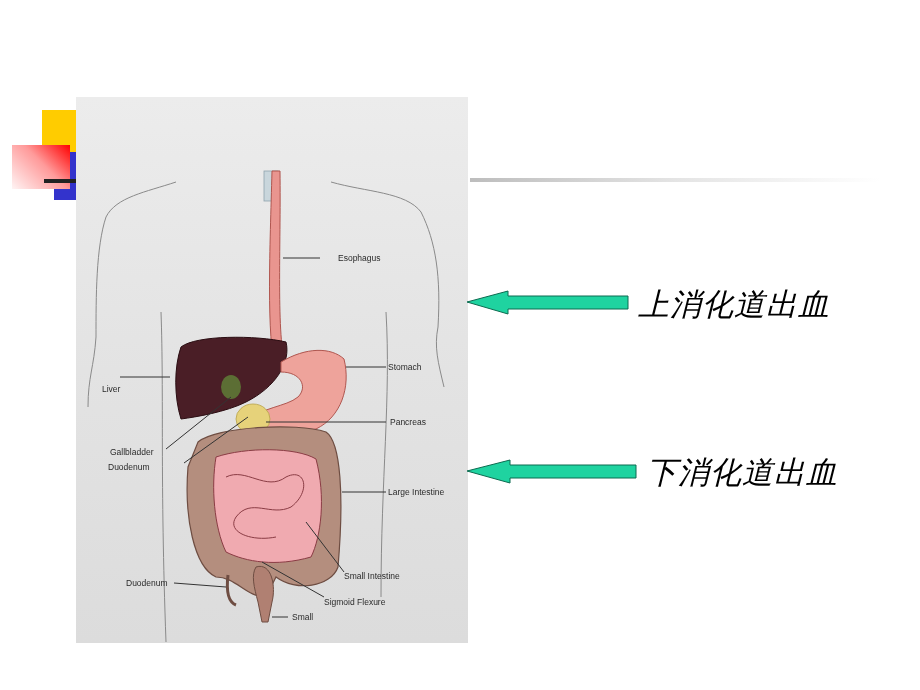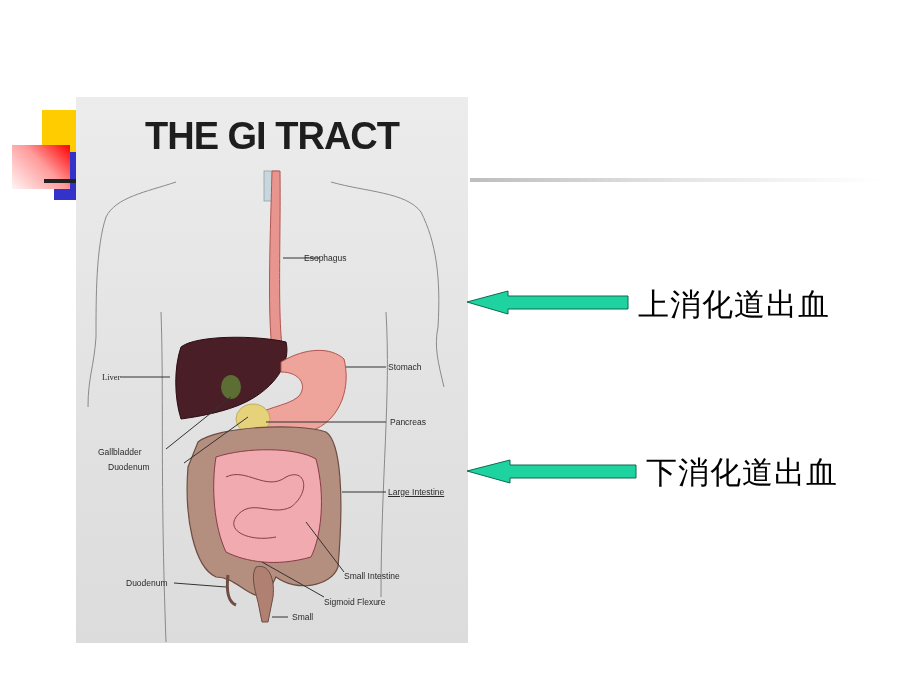--- a/index.html
+++ b/index.html
@@ -7,21 +7,21 @@
   .deco{position:absolute;}
   .sq-yellow{left:42px;top:110px;width:34px;height:43px;background:#ffcc00;}
   .sq-blue{left:54px;top:152px;width:22px;height:48px;background:#3333cc;}
   .sq-red{left:12px;top:145px;width:58px;height:44px;background:linear-gradient(225deg,#ff0000 0%,#ff9a9a 45%,#fff4f4 100%);}
   .bar-black{left:44px;top:179px;width:32px;height:4px;background:#222;}
   .rule{left:470px;top:178px;width:410px;height:4px;background:linear-gradient(90deg,#bdbdbd 0%,#e4e4e4 50%,#ffffff 100%);}
   .figure{position:absolute;left:76px;top:97px;width:392px;height:546px;background:linear-gradient(180deg,#ececec 0%,#e3e3e3 50%,#dcdcdc 100%);}
   .figure svg{position:absolute;left:0;top:0;}
   .fig-title{position:absolute;left:0;top:18px;width:392px;text-align:center;font-size:38px;font-weight:bold;color:#1e1e1e;letter-spacing:-1px;}
   .lbl{position:absolute;font-size:8.5px;color:#2a2a2a;white-space:nowrap;}
-  .callout{position:absolute;font-size:31px;color:#000;font-family:"DejaVu Sans",sans-serif;letter-spacing:1px;}
+  .callout{position:absolute;font-size:31px;color:#000;font-family:"DejaVu Sans",sans-serif;letter-spacing:1px;font-style:italic;}
   .arrow{position:absolute;}
 </style>
 </head>
 <body>
 
 <div class="deco sq-yellow"></div>
 <div class="deco sq-blue"></div>
 <div class="deco sq-red"></div>
 <div class="deco bar-black"></div>
 <div class="deco rule"></div>
@@ -62,28 +62,27 @@
       <line x1="190" y1="325" x2="310" y2="325"></line>
       <line x1="90" y1="352" x2="155" y2="300"></line>
       <line x1="108" y1="366" x2="172" y2="320"></line>
       <line x1="266" y1="395" x2="310" y2="395"></line>
       <line x1="230" y1="425" x2="268" y2="475"></line>
       <line x1="98" y1="486" x2="150" y2="490"></line>
       <line x1="186" y1="465" x2="248" y2="500"></line>
       <line x1="196" y1="520" x2="212" y2="520"></line>
     </g>
   </svg>
-  <div class="fig-title">THE GI TRACT</div>
-  <div class="lbl" style="left:228px;top:156px;">Esophagus</div>
+  <div class="lbl" style="left:262px;top:156px;">Esophagus</div>
   <div class="lbl" style="left:312px;top:265px;">Stomach</div>
-  <div class="lbl" style="left:26px;top:275px;font-family:Liberation Serif, serif;">Liver</div>
+  <div class="lbl" style="left:26px;top:287px;">Liver</div>
   <div class="lbl" style="left:314px;top:320px;">Pancreas</div>
-  <div class="lbl" style="left:22px;top:350px;">Gallbladder</div>
+  <div class="lbl" style="left:34px;top:350px;">Gallbladder</div>
   <div class="lbl" style="left:32px;top:365px;text-align:center;">Duodenum</div>
-  <div class="lbl" style="left:312px;top:390px;text-decoration:underline;">Large Intestine</div>
+  <div class="lbl" style="left:312px;top:390px;">Large Intestine</div>
   <div class="lbl" style="left:268px;top:474px;">Small Intestine</div>
   <div class="lbl" style="left:50px;top:481px;">Duodenum</div>
   <div class="lbl" style="left:248px;top:500px;text-align:right;">Sigmoid Flexure</div>
   <div class="lbl" style="left:216px;top:515px;">Small</div>
 </div>
 
 <svg class="arrow" style="left:466px;top:290px;" width="166" height="26" viewBox="0 0 166 26">
   <polygon points="1,12 42,1 42,6 162,6 162,19 42,19 42,24" fill="#1fd3a0" stroke="#0d6b50" stroke-width="1"></polygon>
 </svg>
 <div class="callout" style="left:638px;top:284px;">上消化道出血</div>

